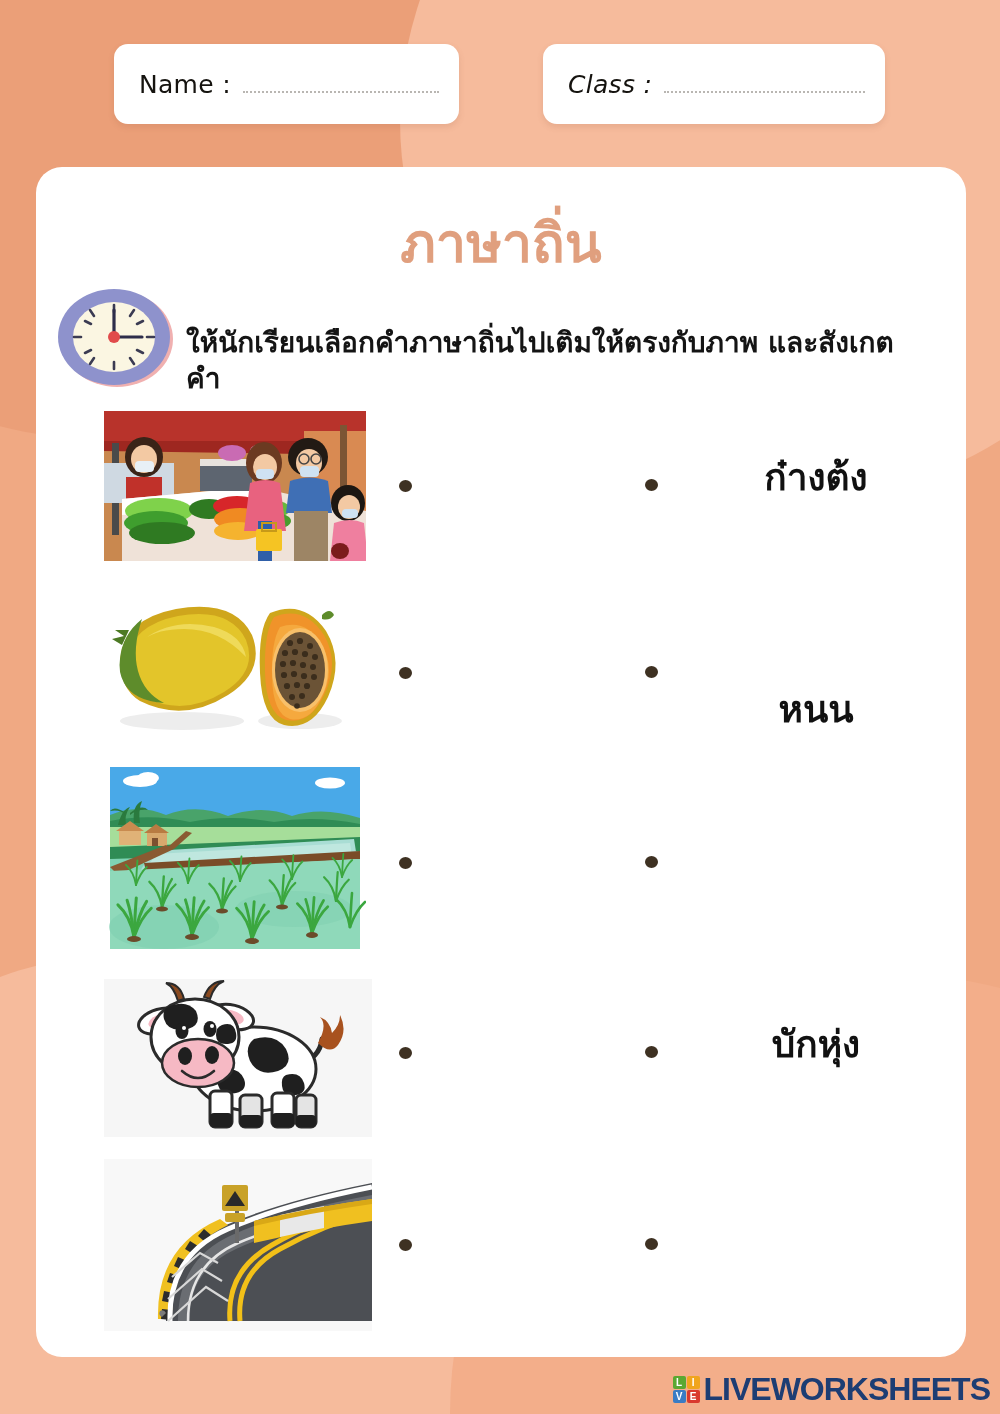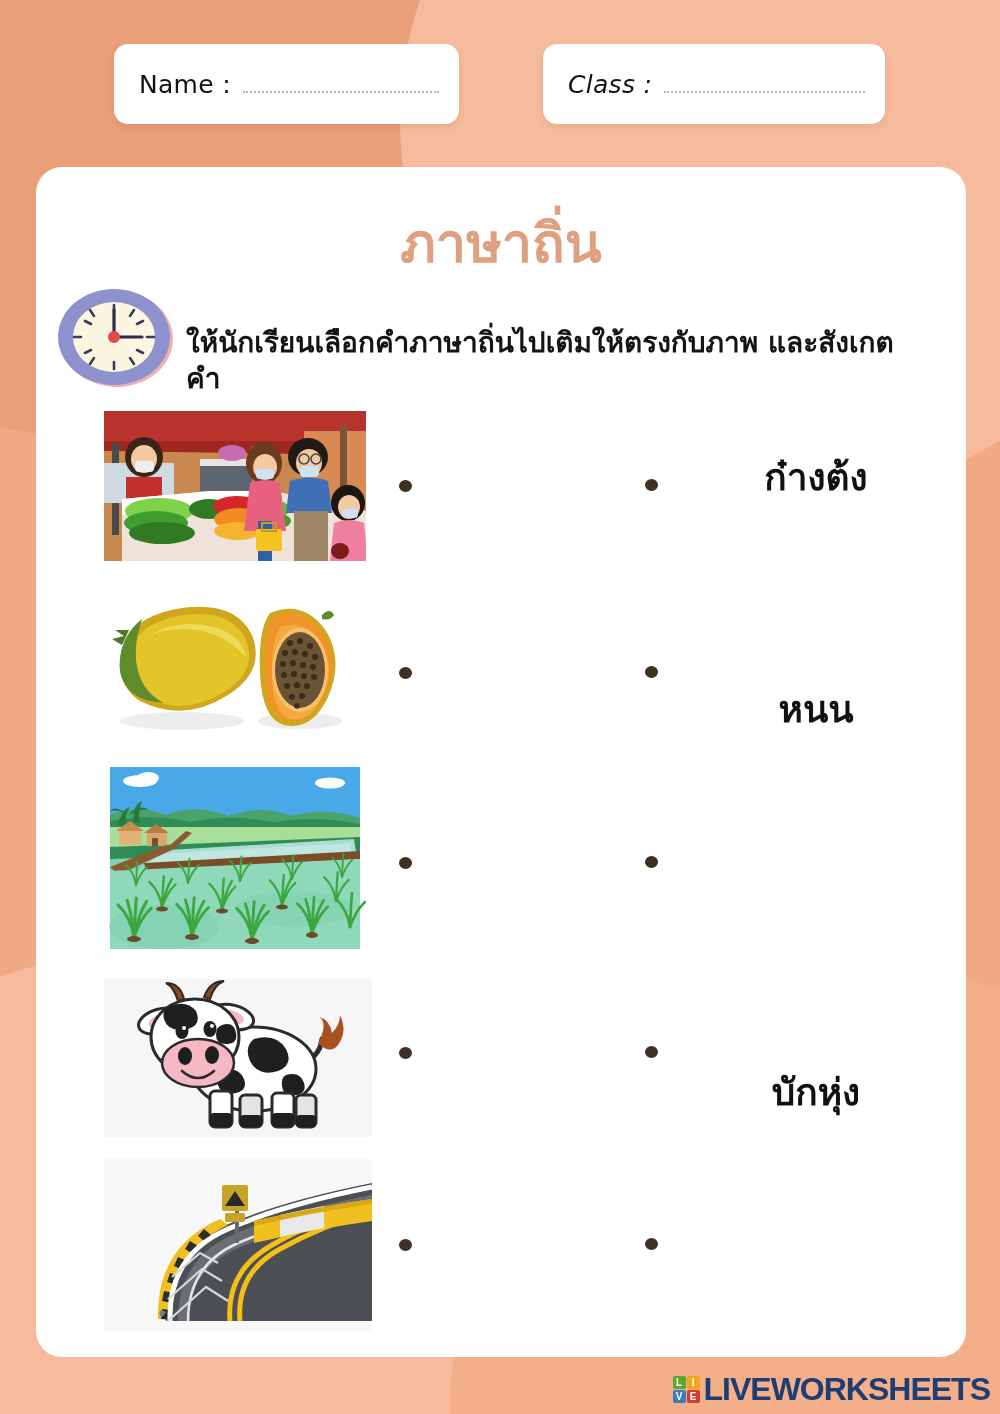--- a/index.html
+++ b/index.html
@@ -479,21 +479,21 @@
         <circle cx="108" cy="47" r="2" fill="#ffffff"></circle>
 
         <ellipse cx="94" cy="84" rx="36" ry="24" fill="#f6b9c4" stroke="#2b2b2b" stroke-width="2.5"></ellipse>
         <ellipse cx="81" cy="77" rx="7" ry="9" fill="#1f1f1f"></ellipse>
         <ellipse cx="108" cy="76" rx="7" ry="9" fill="#1f1f1f"></ellipse>
         <path d="M78 92 q16 14 32 0" stroke="#2b2b2b" stroke-width="2.6" fill="none" stroke-linecap="round"></path>
       </svg>
     </div>
     <div class="left-dot" style="top:650px;"></div>
     <div class="right-dot" style="top:649px;"></div>
-    <div class="word" style="top:627px;margin-top:48px;">บักหุ่ง</div>
+    <div class="word" style="top:627px;">บักหุ่ง</div>
 
     <div class="pic-cell" style="top:762px; width:268px; height:172px; background:#f8f8f8;">
       <svg viewBox="0 0 268 172" width="268" height="172">
         <rect width="268" height="172" fill="#f8f8f8"></rect>
 
         <path d="M62 162 q-2 -70 60 -96 q56 -24 146 -42 l0 138 z" fill="#4c4f54"></path>
         <path d="M74 162 q0 -62 54 -86 q54 -24 140 -40 l0 14 q-84 16 -136 40 q-48 22 -46 72 z" fill="#6a6d72"></path>
 
         <path d="M54 160 q-2 -72 62 -100 l8 6 q-58 28 -56 94 z" fill="#f0c020"></path>
         <g fill="#2d2d2d">

